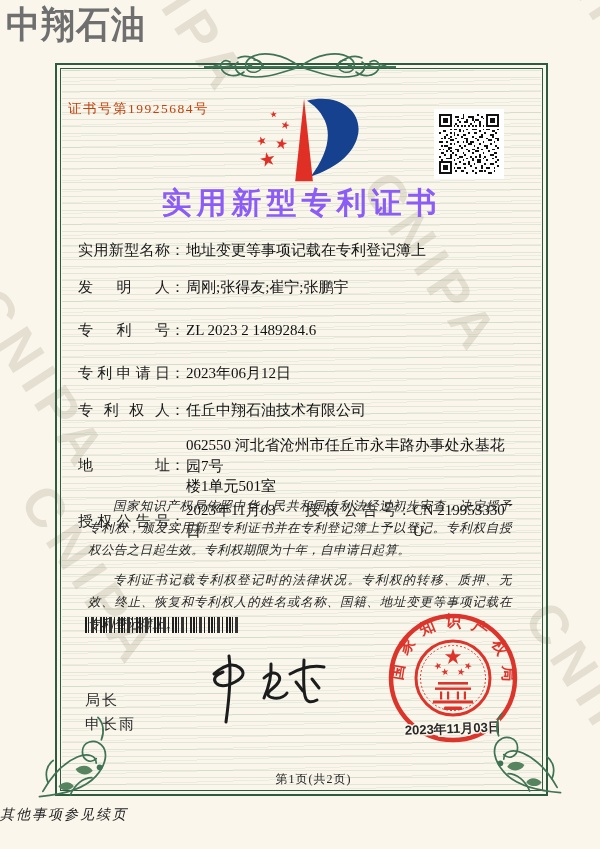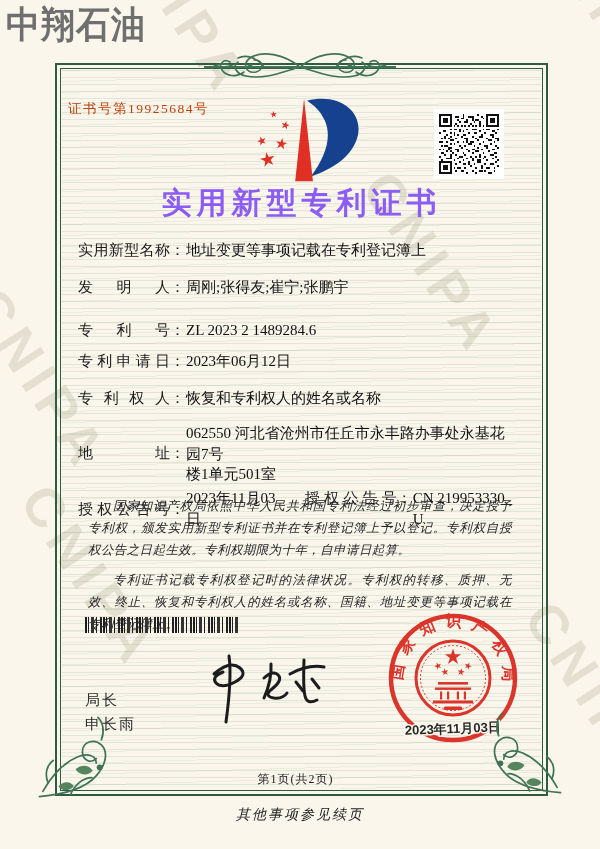--- a/index.html
+++ b/index.html
@@ -54,21 +54,21 @@
   .qr{position:absolute;left:434px;top:109px;width:70px;height:70px;background:#fff;padding:0;}
   .qr svg{position:absolute;left:5px;top:5px;width:60px;height:60px;}
   .title{
     position:absolute;left:55px;width:493px;top:183px;text-align:center;
     font-size:30px;font-weight:bold;letter-spacing:5px;color:#8b5cf6;
   }
   
   .fields{position:absolute;left:78px;top:240px;width:438px;font-size:15px;}
   .frow{display:flex;align-items:center;margin-bottom:16px;line-height:21px;}
   .frow.r2{margin-bottom:22px}
-  .frow.r3{margin-bottom:10px}
+  .frow.r3{margin-bottom:22px}
   .frow.r5{margin-bottom:14px}
   .frow.r6{margin-bottom:4px}
   .flabel{
     display:inline-block;width:92px;flex:0 0 92px;
     text-align:justify;text-align-last:justify;color:#1c1c1c;
   }
   .fcolon{flex:0 0 16px;}
   .fvalue{color:#111;}
   .fvalue .addr2{display:block;line-height:19px;}
   .grant-pair2{margin-left:16px;display:flex;}
@@ -92,22 +92,22 @@
   
   .signature{position:absolute;left:178px;top:645px;width:160px;height:86px;}
   .signer{
     position:absolute;left:85px;top:688px;
     font-family:"Liberation Sans","DejaVu Sans",sans-serif;
     font-size:15px;letter-spacing:2px;color:#2b2b2b;line-height:24px;
   }
   
   .seal{position:absolute;left:382px;top:608px;width:142px;height:142px;}
   
-  .page-info{position:absolute;left:49px;width:493px;top:771px;text-align:center;font-size:12px;color:#222;letter-spacing:1px;}
-  .foot-note{position:absolute;left:0;width:600px;top:806px;text-align:center;font-size:14px;font-style:italic;color:#222;letter-spacing:2px;}
+  .page-info{position:absolute;left:67px;width:493px;top:771px;text-align:center;font-size:12px;color:#222;letter-spacing:1px;}
+  .foot-note{position:absolute;left:0;width:600px;top:806px;font-size:14px;font-style:italic;color:#222;letter-spacing:2px;}
 </style>
 </head>
 <body>
 
 <div class="page">
 
   <div class="wm w1">CNIPA</div>
   <div class="wm w2">CNIPA</div>
   <div class="wm w3">CNIPA</div>
   <div class="wm w4">CNIPA</div>
@@ -185,21 +185,21 @@
       <span class="fvalue">ZL 2023 2 1489284.6</span>
     </div>
     <div class="frow r4">
       <span class="flabel">专利申请日</span>
       <span class="fcolon">：</span>
       <span class="fvalue">2023年06月12日</span>
     </div>
     <div class="frow r5">
       <span class="flabel">专利权人</span>
       <span class="fcolon">：</span>
-      <span class="fvalue">恢复和专利权人的姓名或名称</span>
+      <span class="fvalue">任丘中翔石油技术有限公司</span>
     </div>
     <div class="frow r6">
       <span class="flabel">地址</span>
       <span class="fcolon">：</span>
       <span class="fvalue">
         <span>062550 河北省沧州市任丘市永丰路办事处永基花园7号</span>
         <span class="addr2">楼1单元501室</span>
       </span>
     </div>
     <div class="frow r7">

